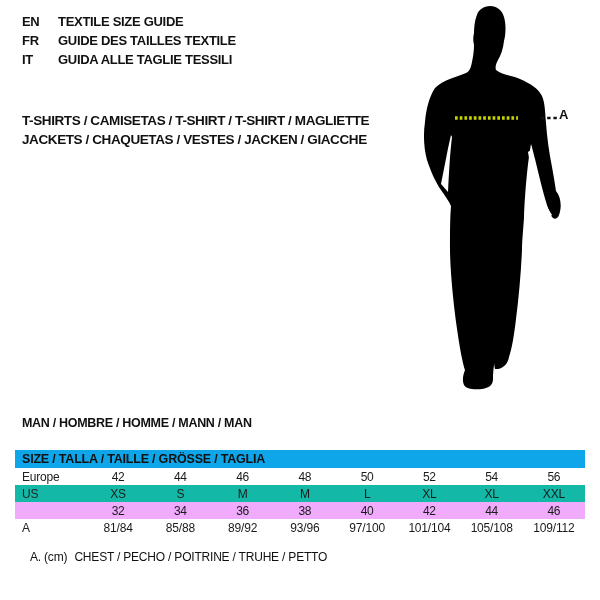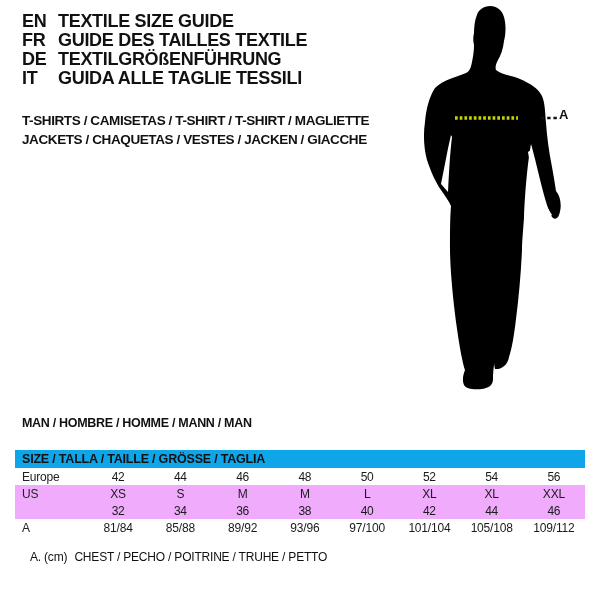--- a/index.html
+++ b/index.html
@@ -3,21 +3,21 @@
 <meta charset="utf-8">
 <style>
   html,body{margin:0;padding:0;}
   body{
     width:600px;height:600px;background:#ffffff;position:relative;overflow:hidden;
     font-family:"Liberation Sans", sans-serif;color:#111;
     -webkit-font-smoothing:antialiased;
   }
   
   .lang{position:absolute;left:22px;top:12px;}
-  .lang-row{display:flex;line-height:19px;font-size:18px;font-weight:700;letter-spacing:-0.3px;}
+  .lang-row{display:flex;line-height:19px;font-size:13px;font-weight:700;letter-spacing:-0.3px;}
   .lang-code{width:36px;flex:0 0 36px;}
   
   .cats{position:absolute;left:22px;top:111px;font-size:13.5px;font-weight:700;line-height:19px;letter-spacing:-0.4px;}
   
   .figure-wrap{position:absolute;left:405px;top:0;width:190px;height:400px;}
   .measure-label{position:absolute;left:559px;top:107px;font-size:13px;font-weight:600;letter-spacing:0;}
   
   .section-title{position:absolute;left:22px;top:416px;font-size:12.5px;font-weight:700;letter-spacing:-0.3px;}
   
   table.sizes{
@@ -27,42 +27,38 @@
   }
   table.sizes th{
     background:#0ea5e9;text-align:left;font-weight:700;font-size:12.5px;
     padding:2px 0 2px 7px;height:14px;
   }
   table.sizes td{
     height:17px;padding:0;text-align:center;font-weight:400;color:#1a1a1a;vertical-align:middle;
   }
   table.sizes td.row-label{text-align:left;padding-left:7px;color:#222;}
   table.sizes col.label-col{width:72px;}
-  tr.row-letters{background:#f0abfc;}
+  tr.row-letters{background:#14b8a6;}
   tr.row-stripe{background:#f0abfc;}
   
   .footnote{position:absolute;left:22px;top:550px;font-size:12px;letter-spacing:-0.2px;}
   .footnote .prefix{font-weight:400;margin-left:8px;}
   .footnote .main{font-weight:400;margin-left:4px;}
 </style>
 </head>
 <body>
 
 <div class="lang">
   <div class="lang-row">
     <span class="lang-code">EN</span>
     <span class="lang-label">TEXTILE SIZE GUIDE</span>
   </div>
   <div class="lang-row">
     <span class="lang-code">FR</span>
     <span class="lang-label">GUIDE DES TAILLES TEXTILE</span>
-  </div>
-  <div class="lang-row">
-    <span class="lang-code">DE</span>
-    <span class="lang-label">TEXTILGRÖßENFÜHRUNG</span>
   </div>
   <div class="lang-row">
     <span class="lang-code">IT</span>
     <span class="lang-label">GUIDA ALLE TAGLIE TESSILI</span>
   </div>
 </div>
 
 <div class="cats">
   <div>T-SHIRTS / CAMISETAS / T-SHIRT / T-SHIRT / MAGLIETTE</div>
   <div>JACKETS / CHAQUETAS / VESTES / JACKEN / GIACCHE</div>

